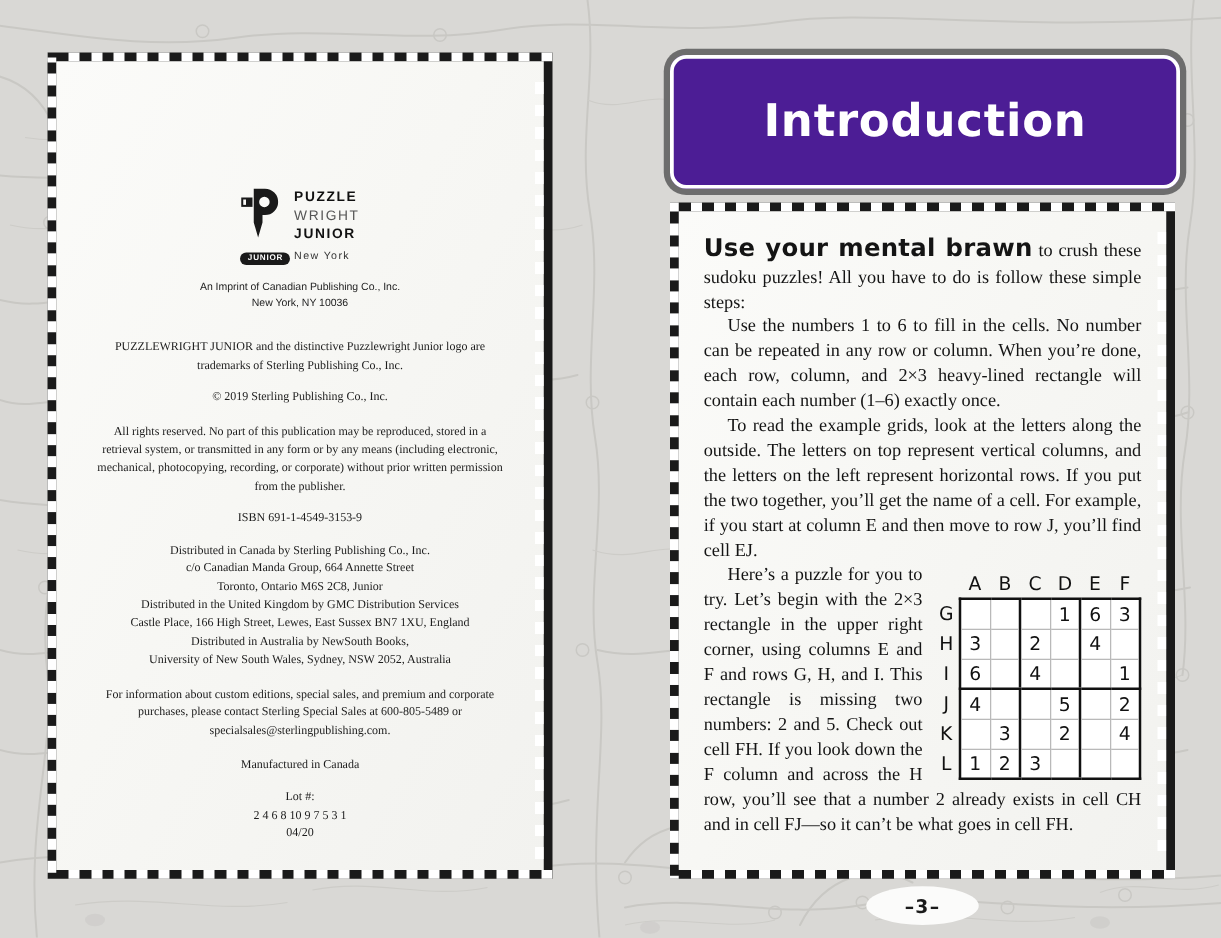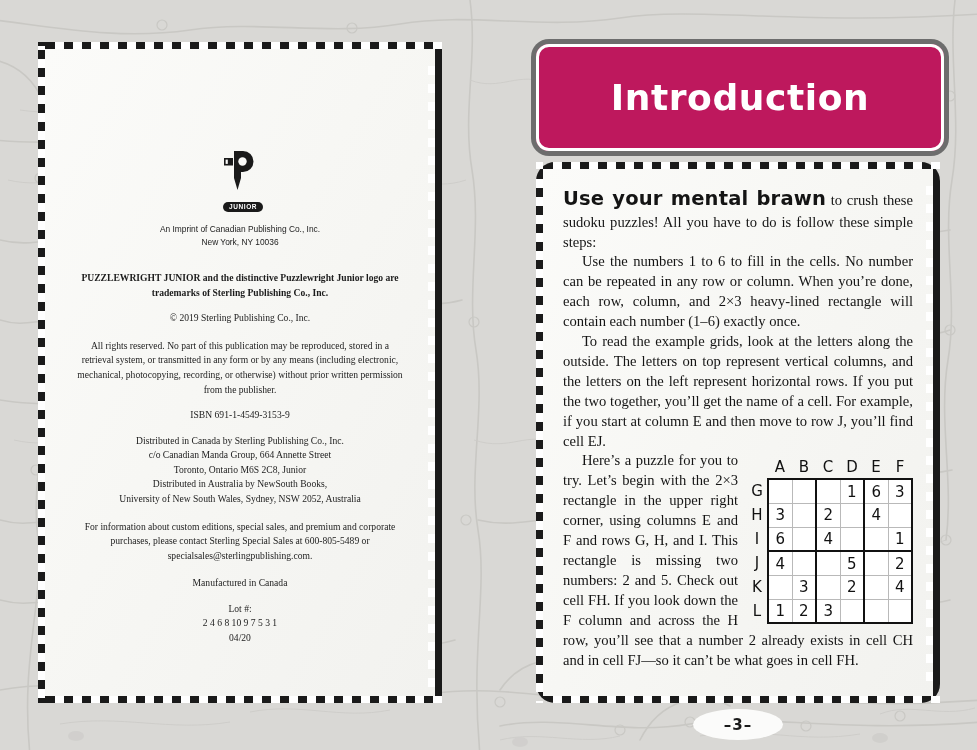--- a/index.html
+++ b/index.html
@@ -112,35 +112,35 @@
 
   .cblock { font-size: 9.6px; line-height: 1.52; margin-top: 16px; color:#1c1c1c; }
   .cblock.tight { margin-top: 13px; }
   .cblock.small-gap { margin-top: 11px; }
 
   
   #intro-banner {
     position: absolute;
     left: 536px; top: 44px;
     width: 408px; height: 107px;
-    background: #be185d;
+    background: #4c1d95;
     border-radius: 13px;
     box-shadow: 0 0 0 3px #ffffff inset, 0 0 0 5px #6d6d6d;
     display: flex; align-items: center; justify-content: center;
     z-index: 2;
   }
   #intro-banner .banner-text {
     font-family: "DejaVu Sans", sans-serif;
     font-weight: 700;
     font-size: 36px;
     color: #ffffff;
     letter-spacing: .6px;
   }
 
-  #right-page { left: 536px; top: 162px; width: 404px; height: 541px; border-radius: 19px; }
+  #right-page { left: 536px; top: 162px; width: 404px; height: 541px; }
 
   .intro-body {
     padding: 17px 20px 8px 20px;
     color: #141414;
     font-size: 14.6px;
     line-height: 1.365;
     text-align: justify;
     hyphens: auto;
   }
   .lead {
@@ -286,39 +286,47 @@
       <div class="logo-row">
         <div class="logo-mark">
           <svg class="logo-glyph" width="34" height="46" viewBox="0 0 34 46">
             <path d="M13 2 h7 a10.5 10.5 0 0 1 0 21 h-2 v6 l-3.5 12 L11 29 V2 Z" fill="#1a1a1a"></path>
             <circle cx="19.5" cy="12.5" r="4.2" fill="#fbfbf9"></circle>
             <rect x="1" y="9" width="9" height="7.5" fill="#1a1a1a"></rect>
             <rect x="2.6" y="10.6" width="2.2" height="4.3" fill="#fbfbf9"></rect>
           </svg>
           <span class="logo-badge">JUNIOR</span>
         </div>
+        <div class="logo-words">
+          <div class="w1">PUZZLE</div>
+          <div class="w2">WRIGHT</div>
+          <div class="w3">JUNIOR</div>
+          <div class="logo-city">New York</div>
+        </div>
       </div>
 
       <div class="imprint">
         <div>An Imprint of Canadian Publishing Co., Inc.</div>
         <div>New York, NY 10036</div>
       </div>
 
-      <div class="cblock" style="margin-top:22px;font-weight:bold;">PUZZLEWRIGHT JUNIOR and the distinctive Puzzlewright Junior logo are trademarks of Sterling Publishing Co., Inc.</div>
+      <div class="cblock" style="margin-top:22px;">PUZZLEWRIGHT JUNIOR and the distinctive Puzzlewright Junior logo are trademarks of Sterling Publishing Co., Inc.</div>
 
       <div class="cblock small-gap">© 2019 Sterling Publishing Co., Inc.</div>
 
-      <div class="cblock tight">All rights reserved. No part of this publication may be reproduced, stored in a retrieval system, or transmitted in any form or by any means (including electronic, mechanical, photocopying, recording, or otherwise) without prior written permission from the publisher.</div>
+      <div class="cblock tight">All rights reserved. No part of this publication may be reproduced, stored in a retrieval system, or transmitted in any form or by any means (including electronic, mechanical, photocopying, recording, or corporate) without prior written permission from the publisher.</div>
 
       <div class="cblock small-gap">ISBN 691-1-4549-3153-9</div>
 
       <div class="cblock small-gap">
         <div>Distributed in Canada by Sterling Publishing Co., Inc.</div>
         <div>c/o Canadian Manda Group, 664 Annette Street</div>
         <div>Toronto, Ontario M6S 2C8, Junior</div>
+        <div>Distributed in the United Kingdom by GMC Distribution Services</div>
+        <div>Castle Place, 166 High Street, Lewes, East Sussex BN7 1XU, England</div>
         <div>Distributed in Australia by NewSouth Books,</div>
         <div>University of New South Wales, Sydney, NSW 2052, Australia</div>
       </div>
 
       <div class="cblock tight">For information about custom editions, special sales, and premium and corporate purchases, please contact Sterling Special Sales at 600-805-5489 or specialsales@sterlingpublishing.com.</div>
 
       <div class="cblock tight">Manufactured in Canada</div>
 
       <div class="cblock small-gap">
         <div>Lot #:</div>

